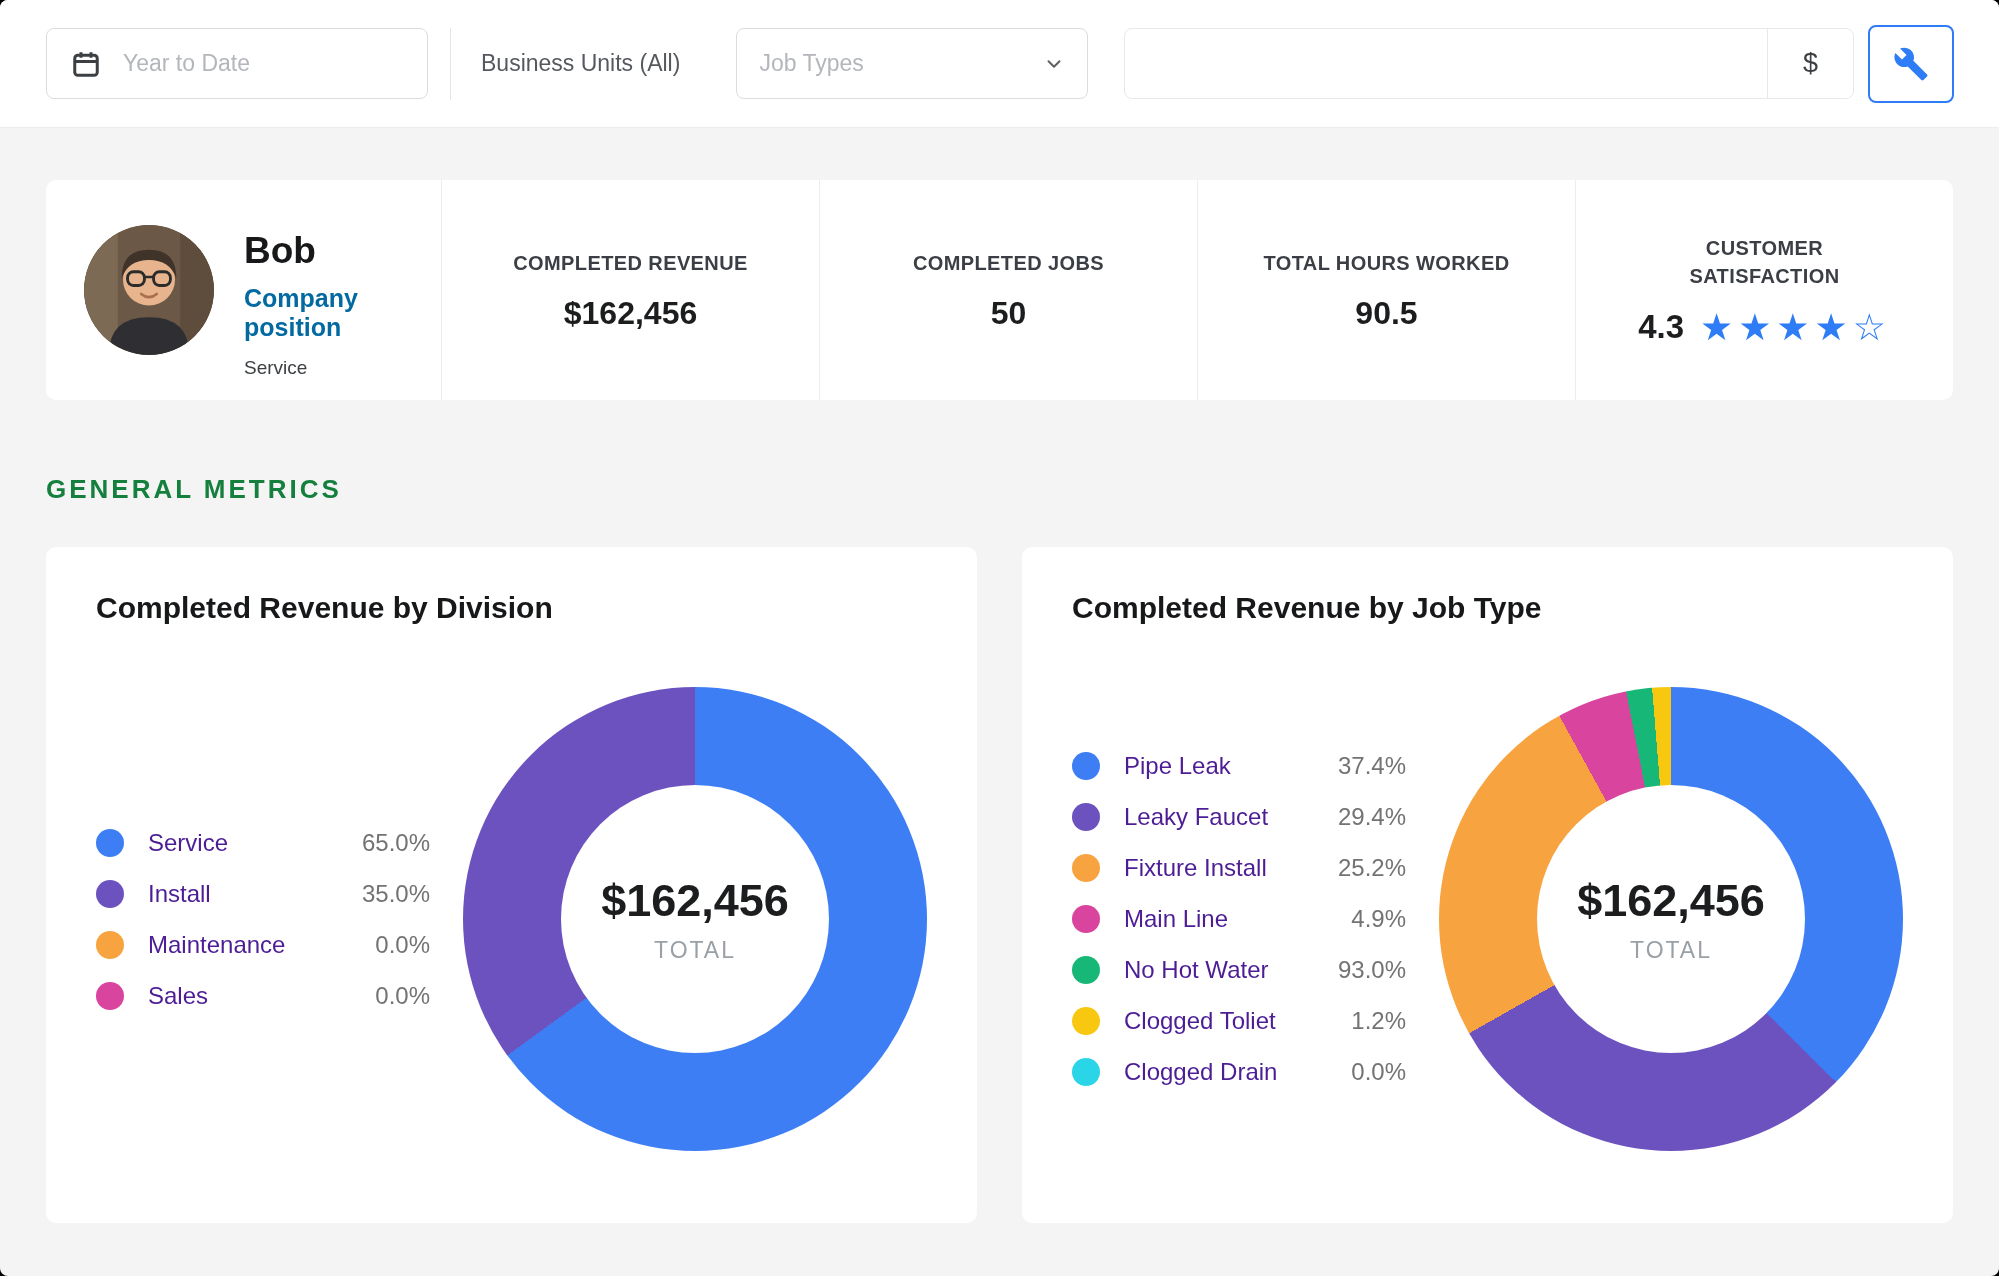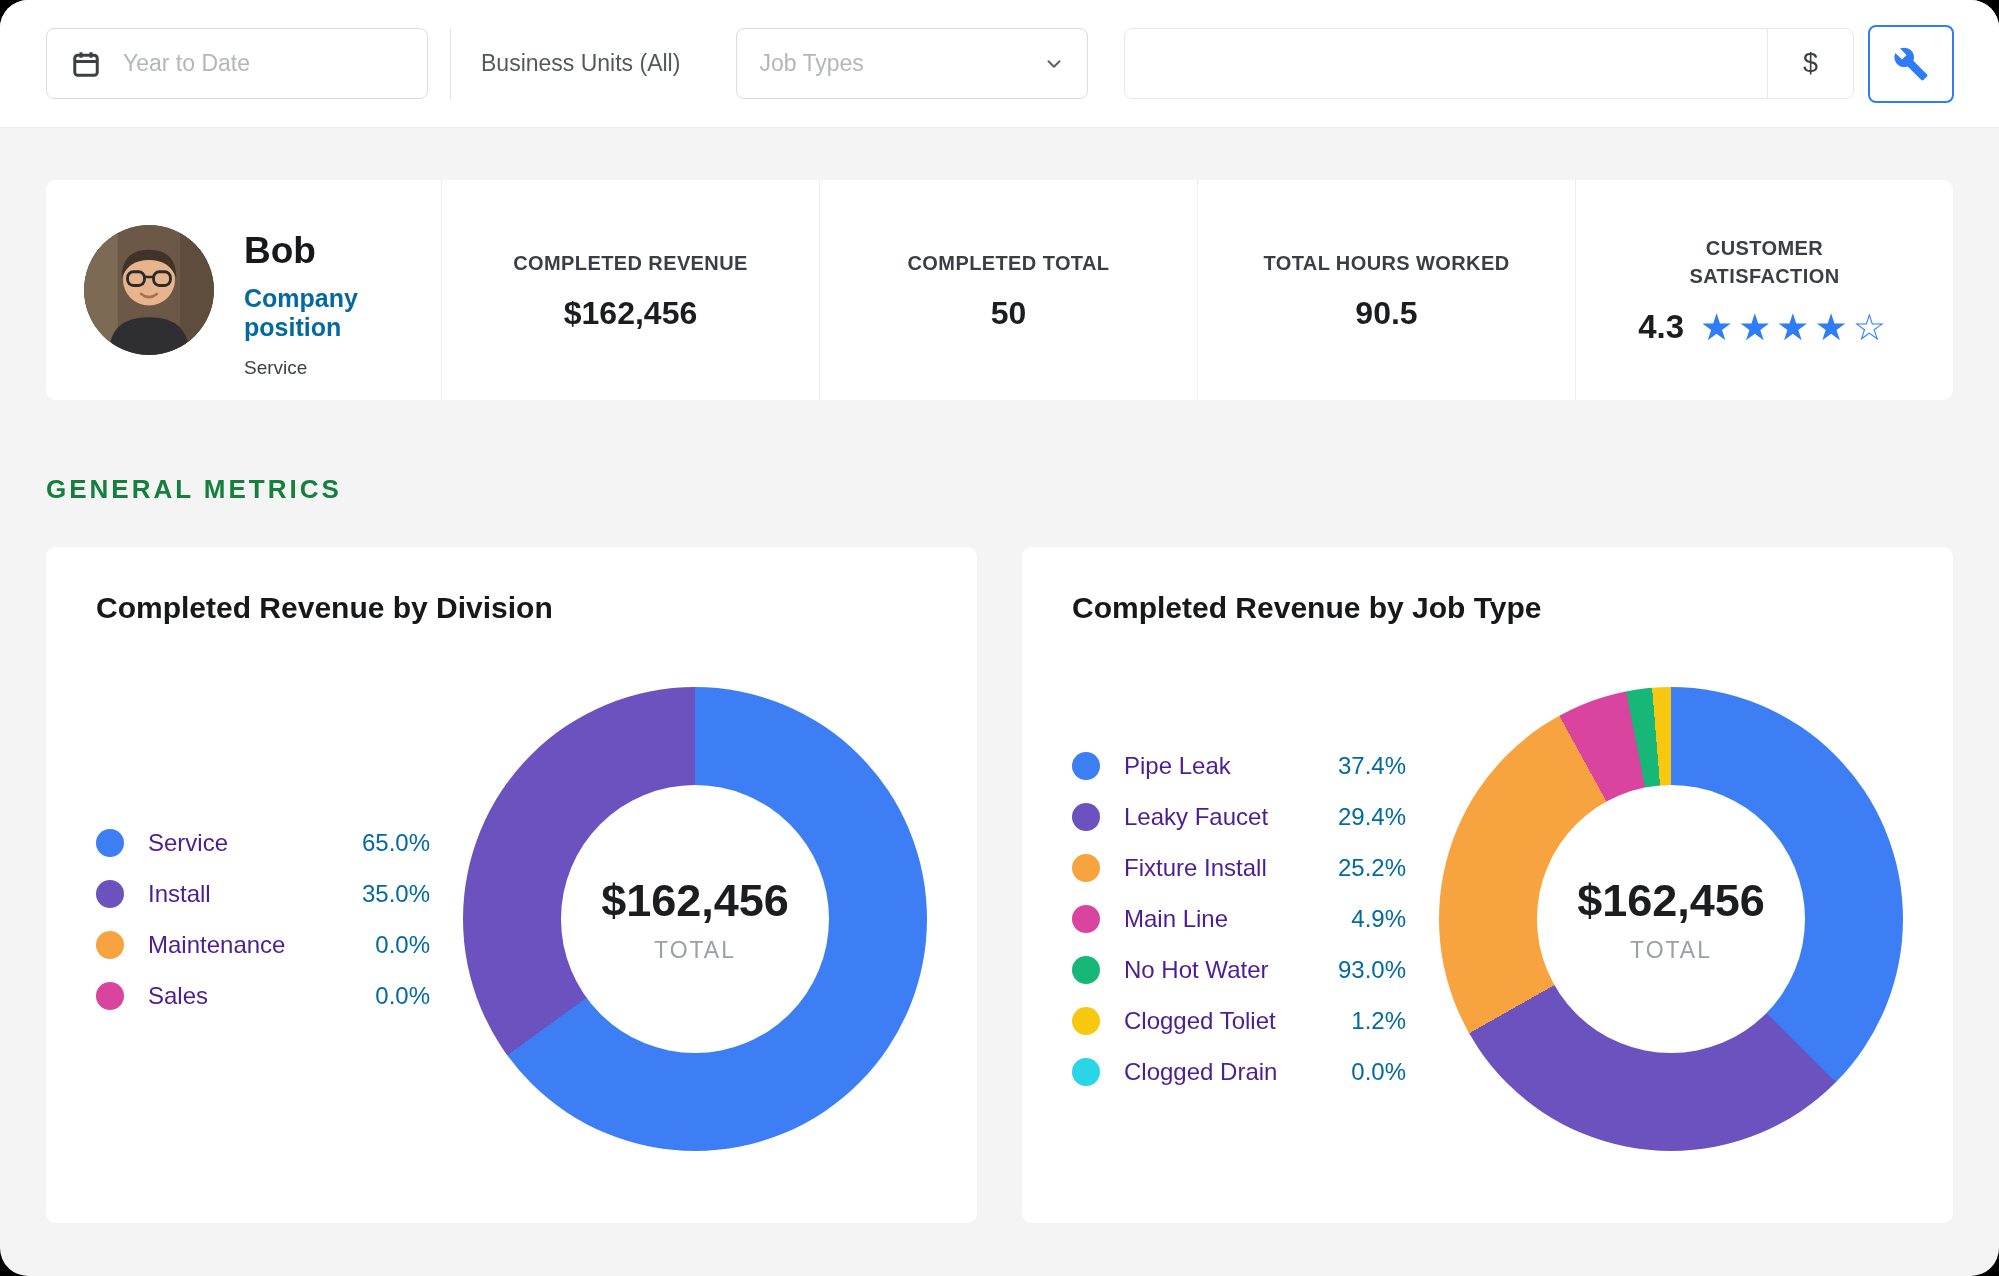--- a/index.html
+++ b/index.html
@@ -1,18 +1,18 @@
 <!DOCTYPE html>
 <html><head>
 <meta charset="utf-8">
 <style>
   * { margin:0; padding:0; box-sizing:border-box; }
   html,body { background:#000; }
   body { font-family:"Liberation Sans", sans-serif; }
-  #page { width:1999px; height:1276px; background:#f4f4f5; border-radius:28px; overflow:hidden; position:relative; }
+  #page { width:1999px; height:1276px; background:#f4f4f5; border-radius:8px; overflow:hidden; position:relative; }
 
   
   .toolbar { height:128px; background:#fff; display:flex; align-items:center; padding:0 45px 0 46px; border-bottom:1px solid #ededef; }
   .datebox { width:382px; height:71px; border:1px solid #d9dce1; border-radius:8px; background:#fff; display:flex; align-items:center; gap:22px; padding:0 24px; cursor:pointer; }
   .datebox .ph { color:#b3b6bb; font-size:23px; }
   .vdiv { width:1px; height:72px; background:#e3e4e8; margin:0 30px 0 22px; }
   .bu-label { font-size:23px; color:#55595f; margin-right:56px; cursor:pointer; }
   .select { width:352px; height:71px; border:1px solid #d9dce1; border-radius:8px; background:#fff; display:flex; align-items:center; justify-content:space-between; padding:16px 22px; cursor:pointer; }
   .select .ph { color:#b3b6bb; font-size:23px; }
   .search-group { flex:1; height:71px; margin-left:36px; border:1px solid #e7e8eb; border-radius:8px; background:#fff; display:flex; }
@@ -40,21 +40,21 @@
 
   
   .cards { display:flex; gap:45px; margin:42px 46px 0; }
   .chart-card { flex:1; height:676px; background:#fff; border-radius:10px; padding:44px 24px 10px 28px; display:flex; flex-direction:column; }
   .chart-title { font-size:30px; font-weight:700; color:#17181a; margin-left:22px; }
   .chart-body { flex:1; display:flex; align-items:center; }
   .legend { margin-left:22px; width:334px; display:flex; flex-direction:column; gap:15px; }
   .legend-row { display:flex; align-items:center; height:36px; }
   .dot { width:28px; height:28px; border-radius:50%; margin-right:24px; flex-shrink:0; }
   .legend-label { flex:1; font-size:24px; color:#4c1d95; }
-  .legend-pct { font-size:24px; color:#0369a1; }
+  .legend-pct { font-size:24px; color:#737373; }
   .donut-wrap { margin-left:auto; margin-right:26px; position:relative; width:464px; height:464px; }
   .donut { width:100%; height:100%; border-radius:50%; }
   .hole { position:absolute; top:50%; left:50%; transform:translate(-50%,-50%); width:268px; height:268px; background:#fff; border-radius:50%; display:flex; flex-direction:column; align-items:center; justify-content:center; }
   .center-value { font-size:45px; font-weight:600; color:#1c1d1f; }
   .center-label { font-size:23px; color:#9aa0a6; letter-spacing:2px; margin-top:10px; }
 </style>
 </head>
 <body>
 
 <div id="page">
@@ -128,21 +128,21 @@
         <div class="profile-dept">Service</div>
       </div>
     </div>
 
     <div class="stat-col">
       <div class="stat-label">COMPLETED REVENUE</div>
       <div class="stat-value">$162,456</div>
     </div>
 
     <div class="stat-col">
-      <div class="stat-label">COMPLETED TOTAL</div>
+      <div class="stat-label">COMPLETED JOBS</div>
       <div class="stat-value">50</div>
     </div>
 
     <div class="stat-col">
       <div class="stat-label">TOTAL HOURS WORKED</div>
       <div class="stat-value">90.5</div>
     </div>
 
     <div class="stat-col">
       <div class="stat-label narrow">CUSTOMER SATISFACTION</div>

